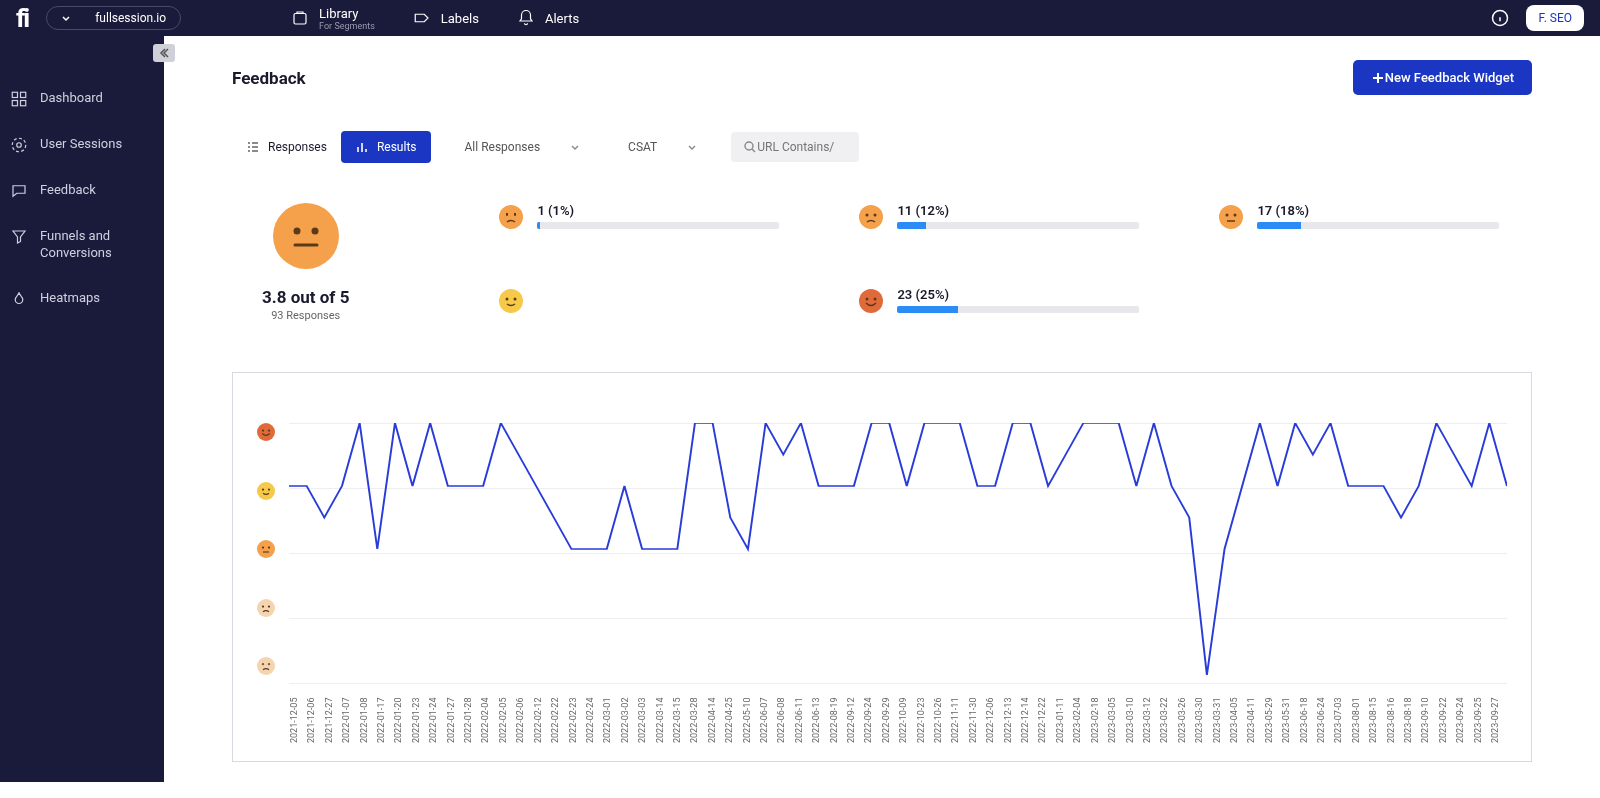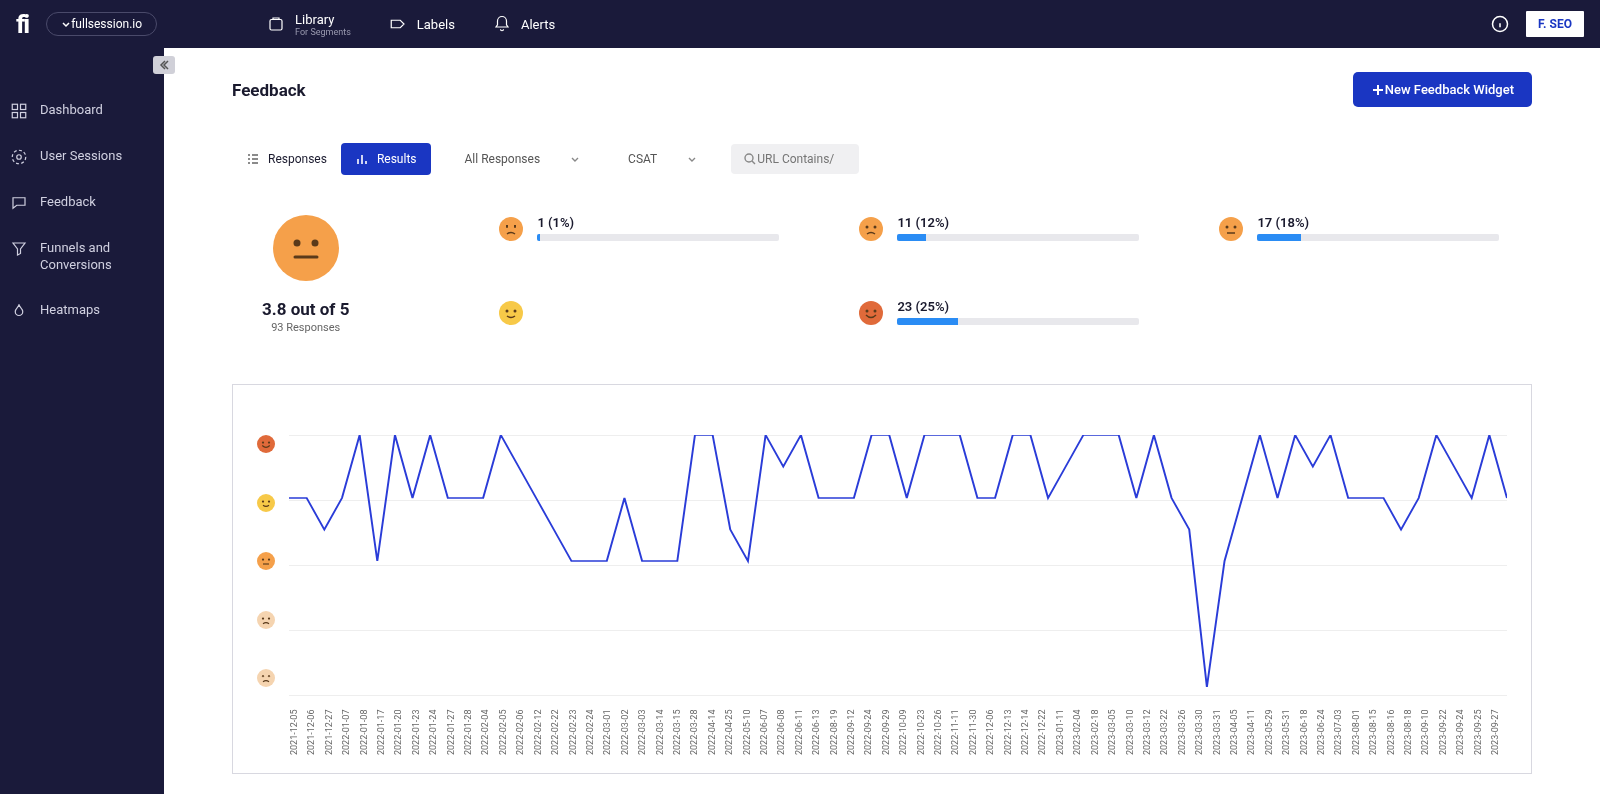--- a/index.html
+++ b/index.html
@@ -1,25 +1,25 @@
 <!DOCTYPE html>
 <html><head>
 <meta charset="utf-8">
 <style>
 * { margin: 0; padding: 0; box-sizing: border-box; font-family: -apple-system, BlinkMacSystemFont, "Segoe UI", Roboto, sans-serif; }
 body { background: #fff; color: #1a1a2e; width: 1600px; height: 798px; overflow: hidden; }
-.topbar { background: #1a1a3a; height: 48px; display: flex; align-items: center; padding: 10px 16px; color: #fff; }
+.topbar { background: #1a1a3a; height: 36px; display: flex; align-items: center; padding: 10px 16px; color: #fff; }
 .logo { font-size: 26px; font-weight: 700; margin-right: 18px; letter-spacing: -2px; }
-.site-select { border: 1px solid #4a4a6a; border-radius: 14px; padding: 4px 14px; display: flex; align-items: center; gap: 0; font-size: 12px; cursor: pointer; }
+.site-select { border: 1px solid #4a4a6a; border-radius: 14px; padding: 4px 14px; display: flex; align-items: center; gap: 24px; font-size: 12px; cursor: pointer; }
 .topnav { display: flex; gap: 38px; margin-left: 110px; }
 .topnav-item { display: flex; align-items: center; gap: 10px; font-size: 13px; cursor: pointer; }
 .topnav-item .sub { font-size: 9px; color: #9a9ab0; display: block; }
 .spacer { flex: 1; }
 .info-icon { margin-right: 16px; cursor: pointer; }
-.user-badge { background: #fff; color: #1a36c2; border-radius: 1px; padding: 6px 12px; font-size: 12px; font-weight: 700; cursor: pointer; }
+.user-badge { background: #fff; color: #1a36c2; border-radius: 8px; padding: 6px 12px; font-size: 12px; font-weight: 400; cursor: pointer; }
 .layout { display: flex; height: calc(100% - 52px); }
 .sidebar { background: #1a1a3a; width: 164px; padding-top: 40px; color: #d0d0e0; position: relative; }
 .collapse { position: absolute; right: -11px; top: 8px; width: 22px; height: 18px; background: #d0d0d8; border-radius: 3px; display: flex; align-items: center; justify-content: center; cursor: pointer; }
 .side-item { display: flex; align-items: flex-start; gap: 12px; padding: 14px 10px; font-size: 13px; cursor: pointer; }
 .side-item svg { flex-shrink: 0; width: 18px; height: 18px; }
 .side-item span { line-height: 1.3; }
 .main { flex: 1; overflow-y: auto; padding: 24px 68px 20px 68px; }
 .page-head { display: flex; justify-content: space-between; align-items: center; margin-bottom: 36px; }
 .page-title { font-size: 17px; font-weight: 700; }
 .new-btn { background: #1a36c2; color: #fff; border: none; border-radius: 5px; padding: 10px 18px; font-size: 13px; font-weight: 500; display: flex; align-items: center; cursor: pointer; }

